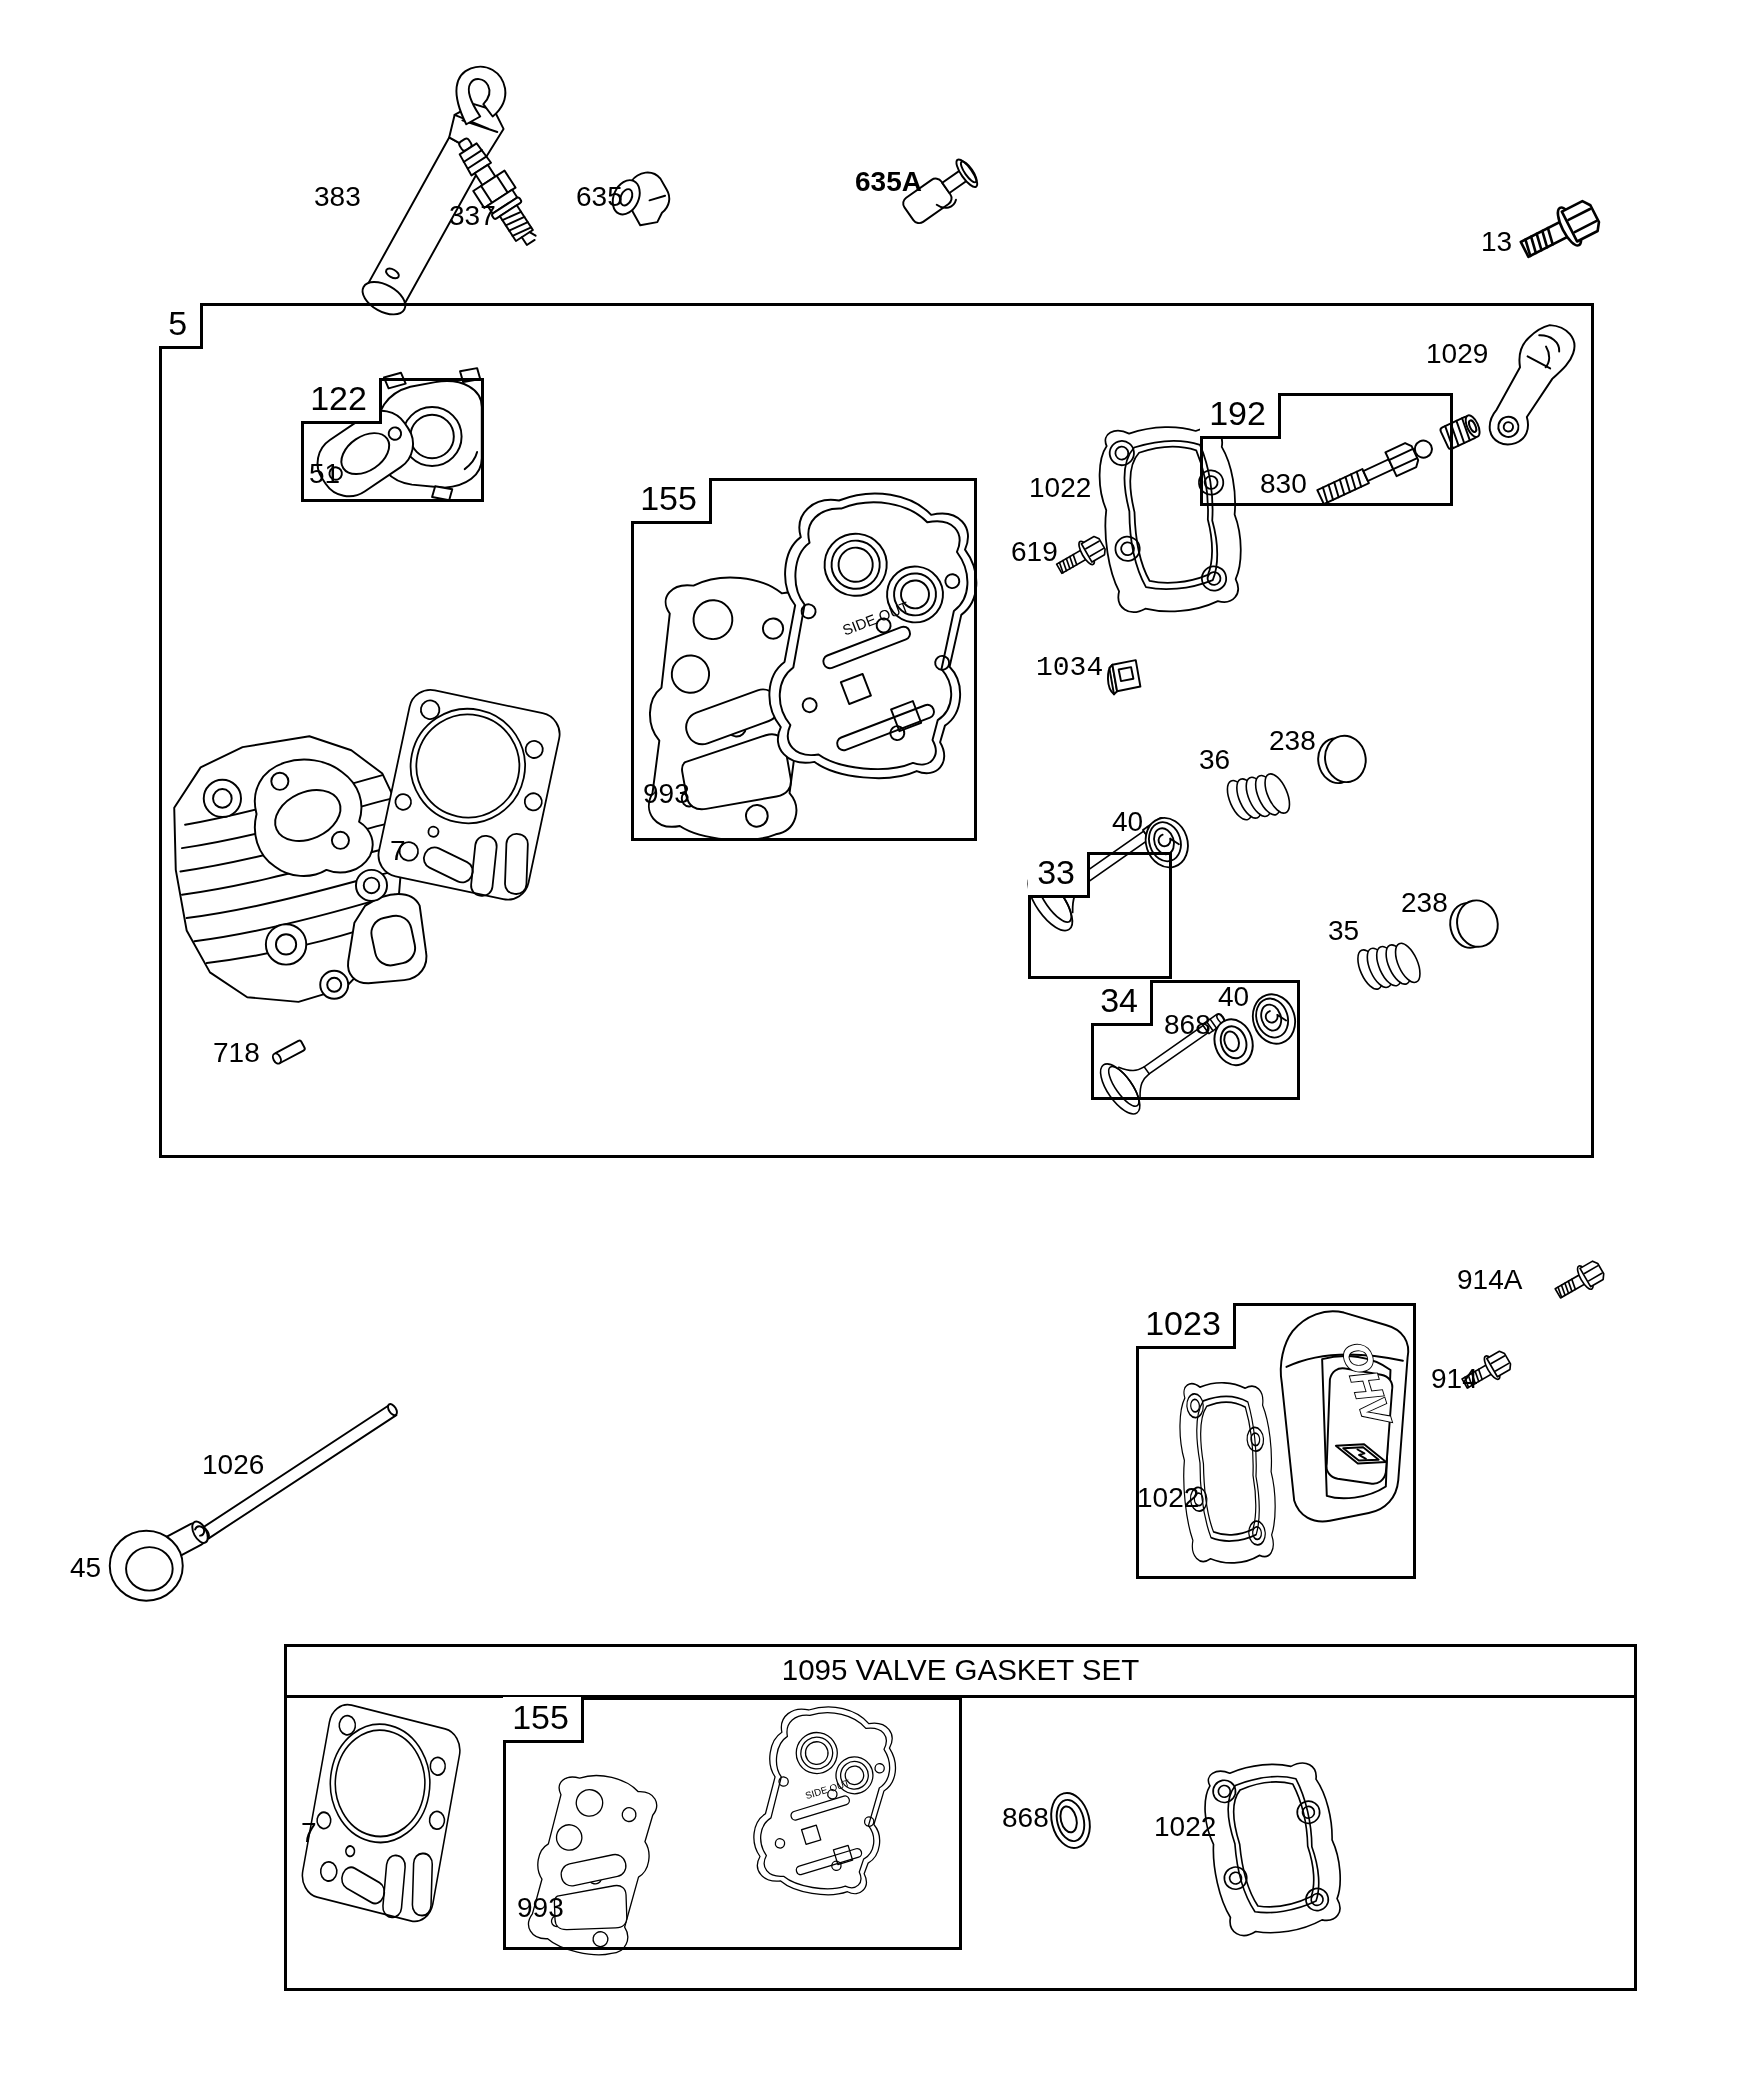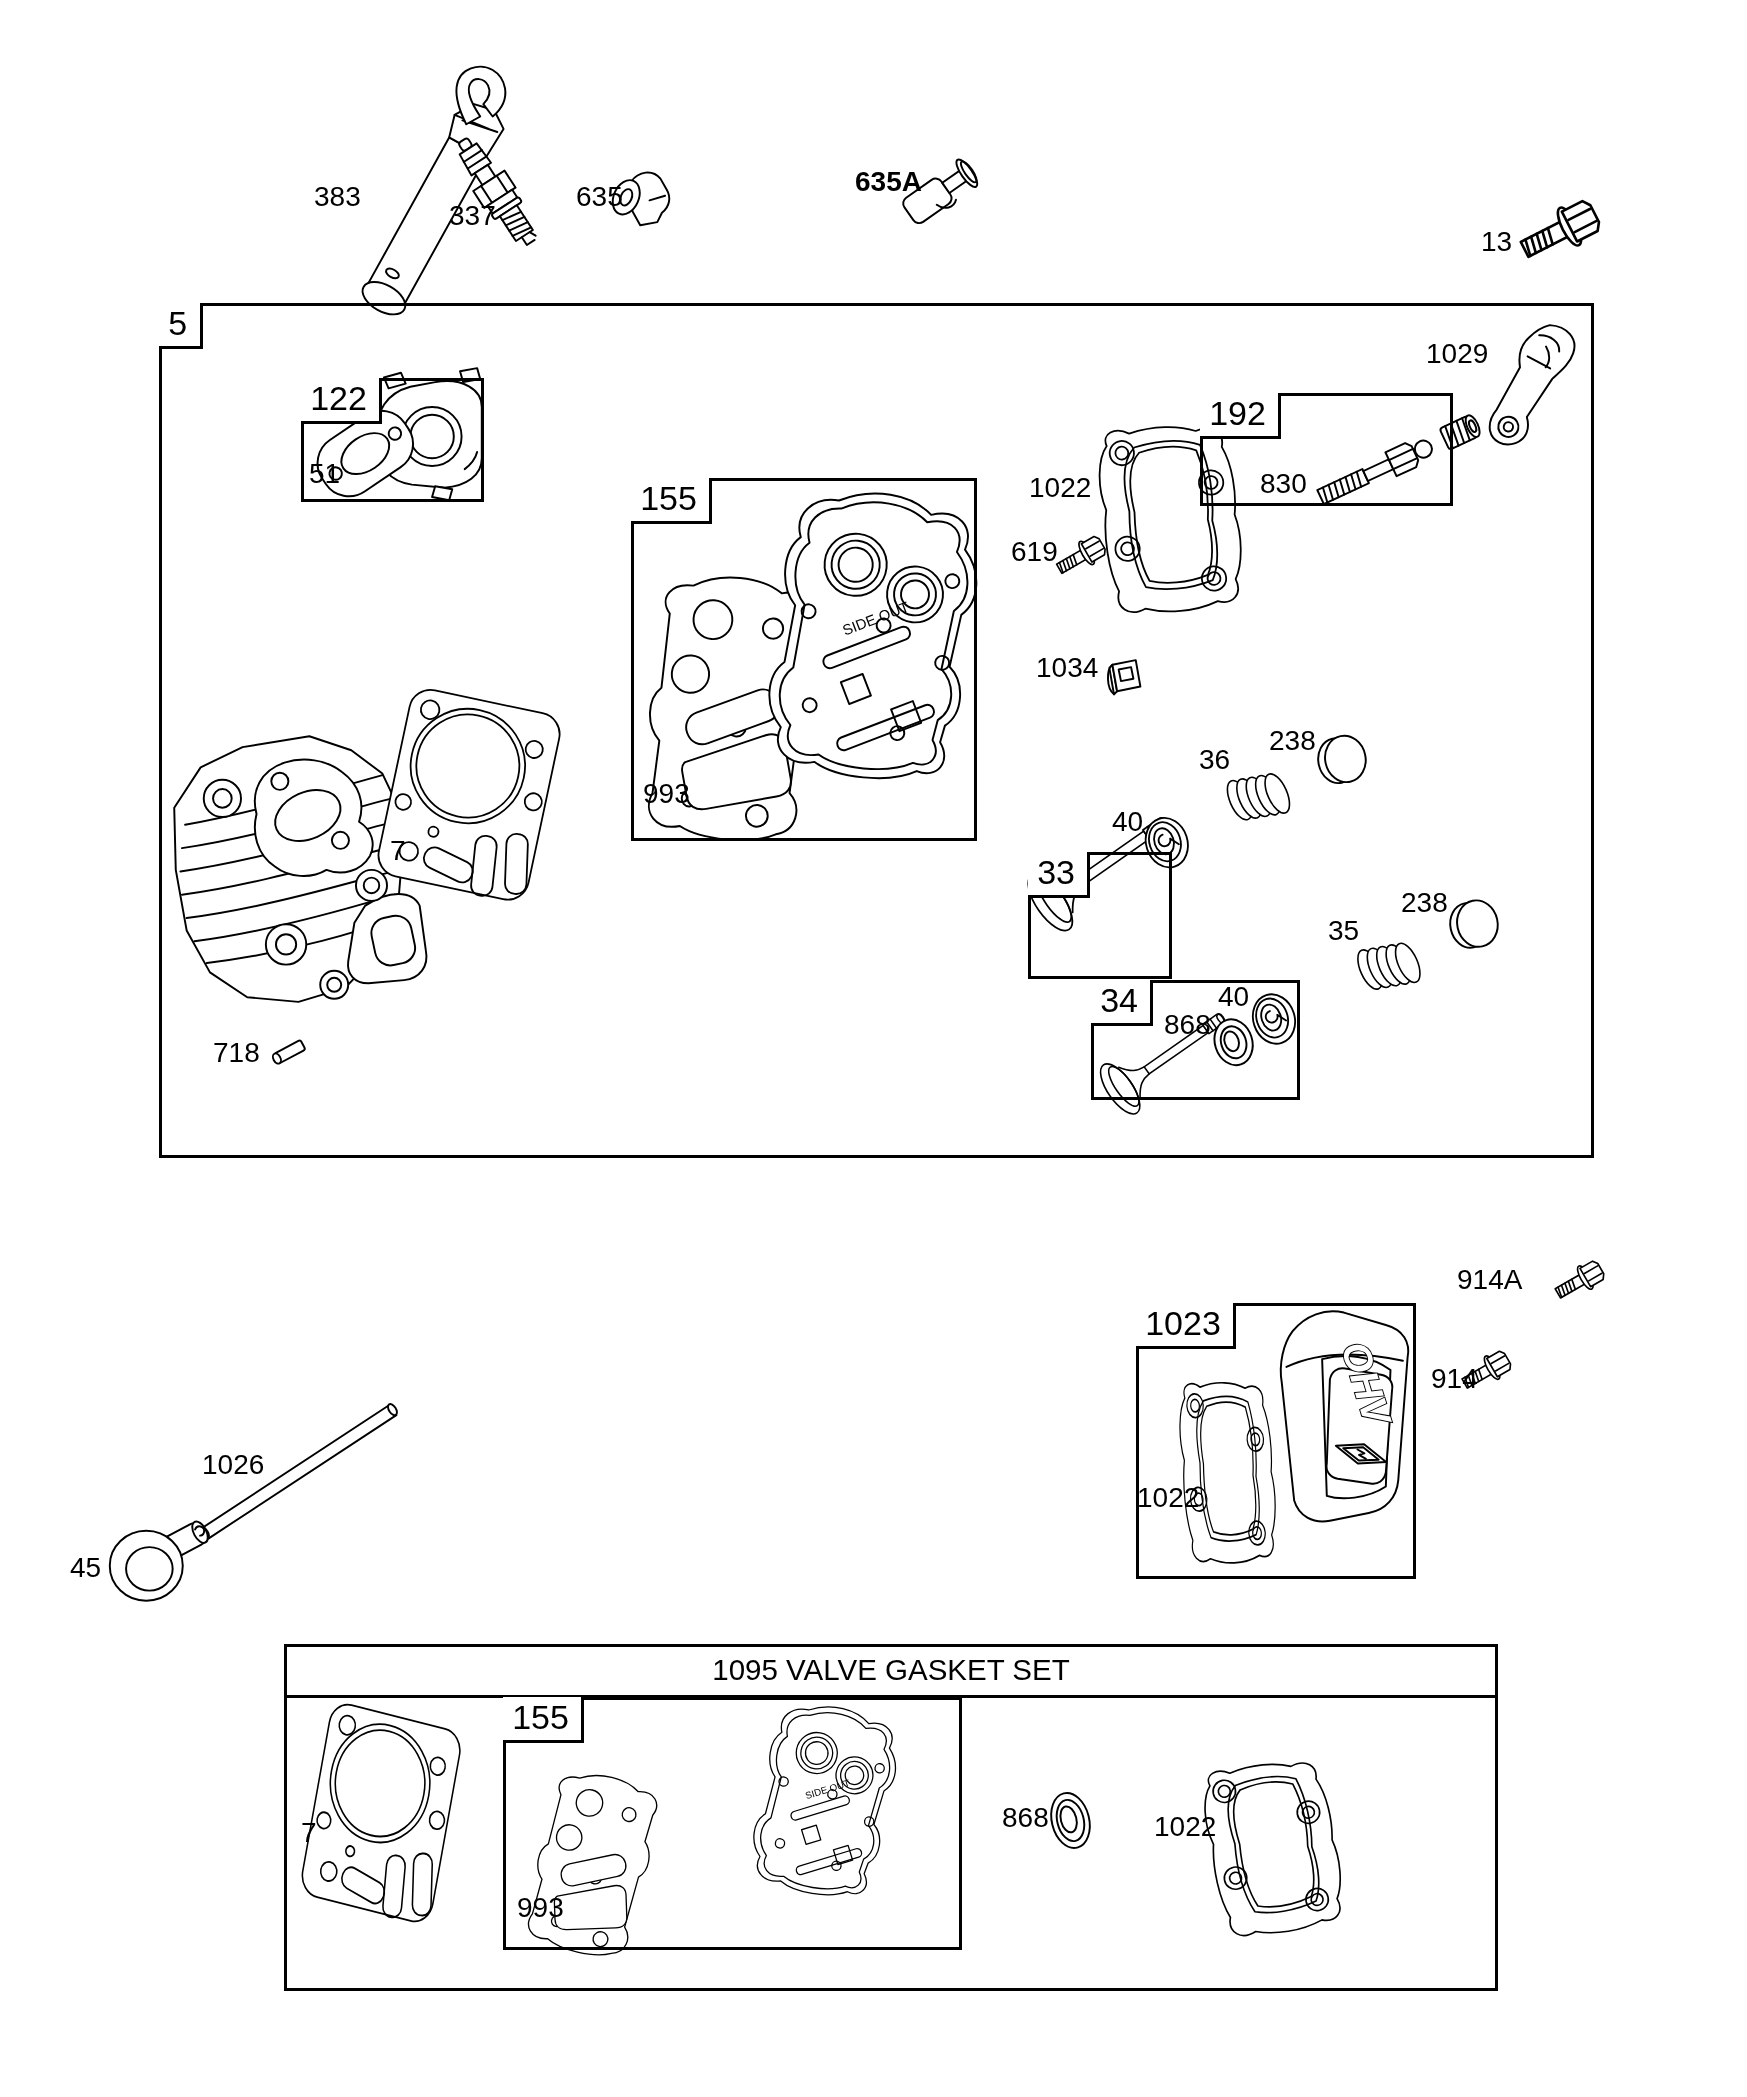--- a/index.html
+++ b/index.html
@@ -358,39 +358,39 @@
   </div>
   <div class="cbox" style="left:1028px;top:852px;width:144px;height:127px;">
     <div class="tag">33</div>
   </div>
   <div class="cbox" style="left:1091px;top:980px;width:209px;height:120px;">
     <div class="tag">34</div>
   </div>
   <div class="cbox" style="left:1136px;top:1303px;width:280px;height:276px;">
     <div class="tag">1023</div>
   </div>
-  <div class="cbox" style="left:284px;top:1644px;width:1214px;height:347px;padding-left:16px;">
+  <div class="cbox" style="left:284px;top:1644px;width:1353px;height:347px;padding-left:16px;">
     <div class="titlebar">1095 VALVE GASKET SET</div>
   </div>
   <div class="cbox" style="left:503px;top:1697px;width:459px;height:253px;">
     <div class="tag">155</div>
   </div>
 
   <span class="plabel" style="left:314px;top:183px;">383</span>
   <span class="plabel" style="left:449px;top:202px;">337</span>
   <span class="plabel" style="left:576px;top:183px;">635</span>
   <span class="plabel" style="left:855px;top:168px;font-weight:bold;">635A</span>
   <span class="plabel" style="left:1481px;top:228px;">13</span>
   <span class="plabel" style="left:309px;top:460px;">51</span>
   <span class="plabel" style="left:643px;top:780px;">993</span>
   <span class="plabel" style="left:390px;top:837px;">7</span>
   <span class="plabel" style="left:213px;top:1039px;">718</span>
   <span class="plabel" style="left:1029px;top:474px;">1022</span>
   <span class="plabel" style="left:1011px;top:538px;">619</span>
-  <span class="plabel" style="left:1036px;top:654px;">1034</span>
+  <span class="plabel" style="left:1036px;top:654px;font-family:Liberation Mono, monospace;">1034</span>
   <span class="plabel" style="left:1260px;top:458px;margin-top:12px;">830</span>
   <span class="plabel" style="left:1426px;top:340px;">1029</span>
   <span class="plabel" style="left:1199px;top:746px;">36</span>
   <span class="plabel" style="left:1269px;top:727px;">238</span>
   <span class="plabel" style="left:1112px;top:808px;">40</span>
   <span class="plabel" style="left:1328px;top:917px;">35</span>
   <span class="plabel" style="left:1401px;top:889px;">238</span>
   <span class="plabel" style="left:1218px;top:983px;">40</span>
   <span class="plabel" style="left:1164px;top:1011px;">868</span>
   <span class="plabel" style="left:1457px;top:1266px;">914A</span>

